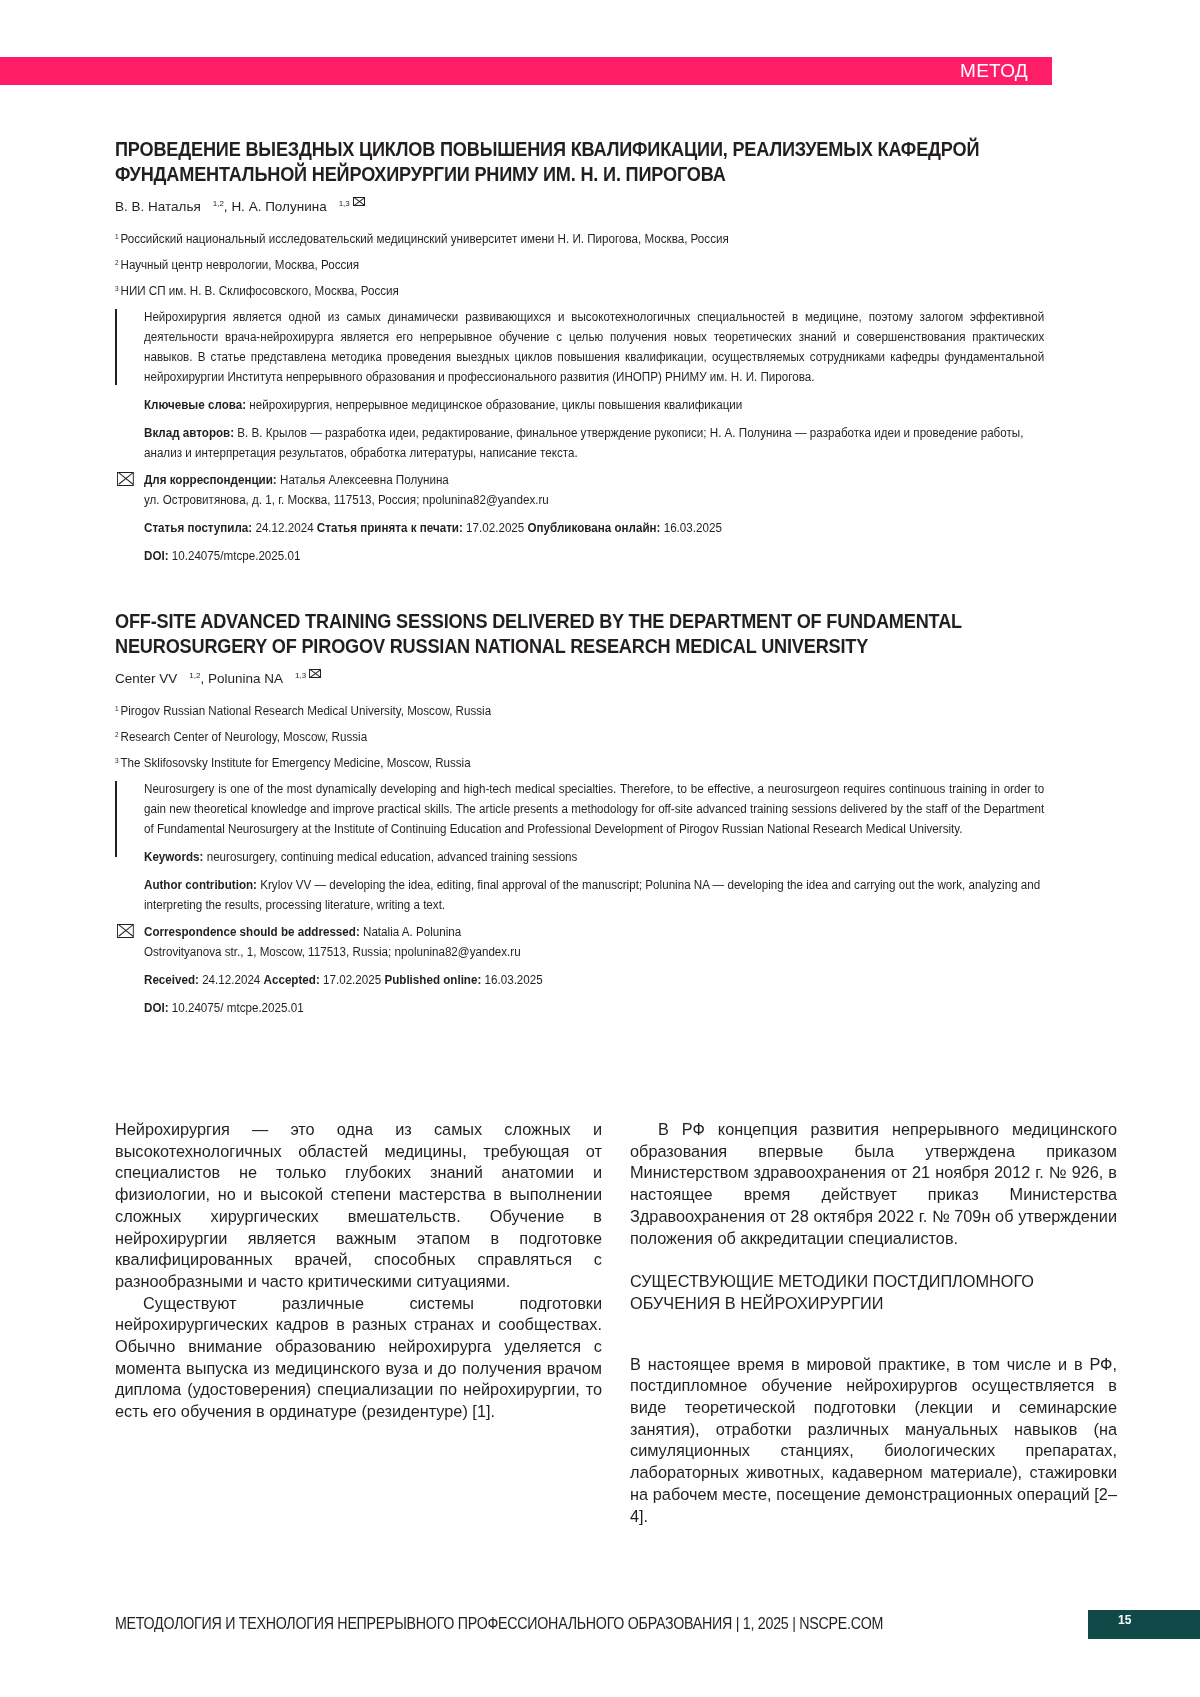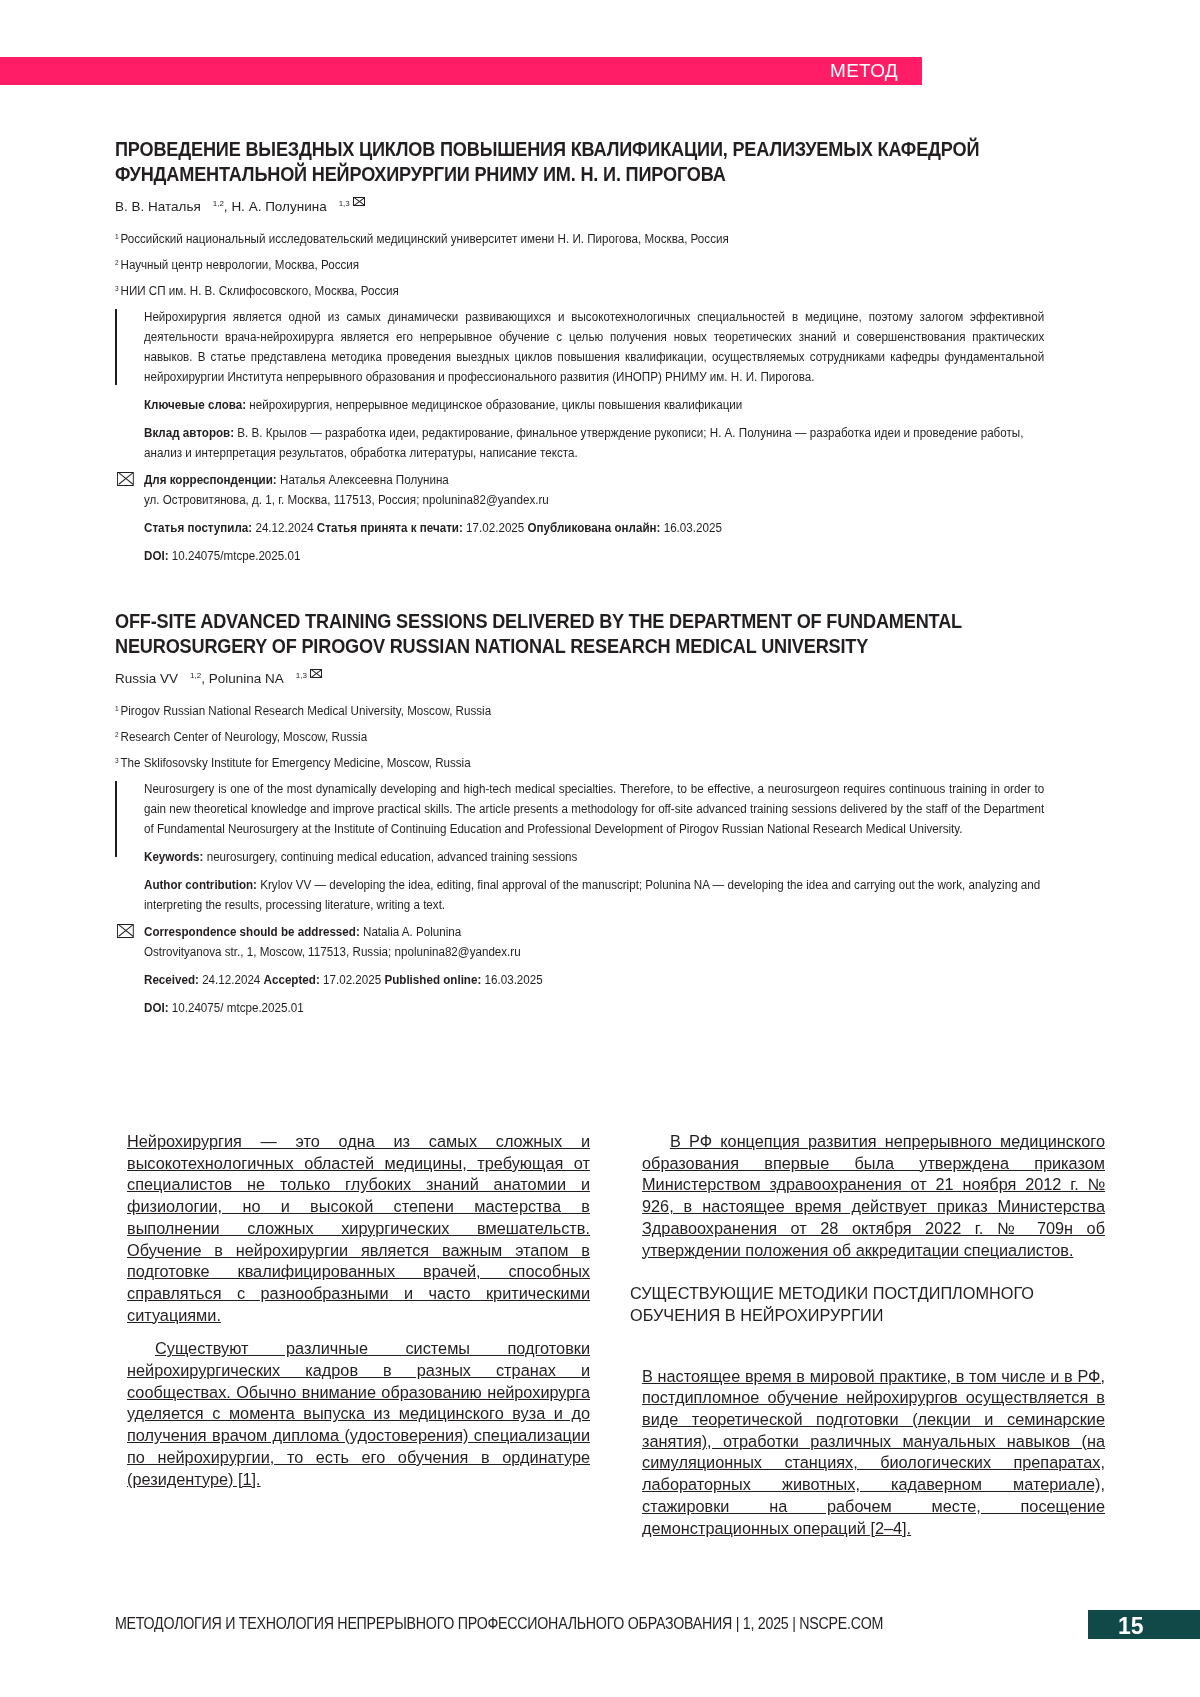--- a/index.html
+++ b/index.html
@@ -1,19 +1,19 @@
 <!DOCTYPE html>
 <html><head>
 <meta charset="utf-8">
 <style>
   * { margin: 0; padding: 0; box-sizing: border-box; }
   html, body { width: 1200px; height: 1697px; background: #ffffff; }
   body { position: relative; font-family: "Liberation Sans", sans-serif; color: #231f20; overflow: hidden; }
 
-  .top-band { position: absolute; left: 0; top: 57px; width: 922px; height: 28px; background: #ff1d68; }
+  .top-band { position: absolute; left: 0; top: 57px; width: 1052px; height: 28px; background: #ff1d68; }
   .top-band .label { position: absolute; right: 24px; top: 3px; color: #ffffff; font-size: 19px; letter-spacing: 0.3px; }
 
   .section { position: absolute; left: 115px; width: 1000px; }
   .title { font-weight: bold; font-size: 19.5px; line-height: 25px; letter-spacing: -0.2px; transform: scaleX(0.93); transform-origin: left; width: 1080px; }
   .authors { margin-top: 7px; font-size: 13.5px; line-height: 20px; }
   .authors sup { font-size: 8px; vertical-align: 5px; padding-left: 12px; }
   .env-mini { display: inline-block; width: 12px; height: 9px; border: 1px solid #231f20; margin-left: 3px; position: relative; vertical-align: 5px; }
   .env-mini::before, .env-mini::after { content: ""; position: absolute; left: -1px; top: 3px; width: 13px; height: 1px; background: #231f20; }
   .env-mini::before { transform: rotate(36deg); }
   .env-mini::after { transform: rotate(-36deg); }
@@ -26,29 +26,29 @@
   .abstract { font-size: 12.5px; line-height: 20px; text-align: justify; transform: scaleX(0.93); transform-origin: left; width: 968px; }
   .meta-line { font-size: 12.5px; line-height: 20px; margin-top: 8px; transform: scaleX(0.93); transform-origin: left; width: 968px; }
   .meta-line b { font-weight: bold; }
   .corr { position: relative; margin-top: 7px; }
   .corr-icon { position: absolute; left: -29px; top: 2px; width: 18px; height: 14px; border: 1.3px solid #231f20; }
   .corr-icon::before, .corr-icon::after { content: ""; position: absolute; left: -1px; top: 5px; width: 19px; height: 1.3px; background: #231f20; }
   .corr-icon::before { transform: rotate(37deg); }
   .corr-icon::after { transform: rotate(-37deg); }
 
   .col { position: absolute; top: 1119px; width: 487px; font-size: 16.3px; line-height: 21.7px; text-align: justify; }
-  .col p { margin: 12px; text-decoration: underline; }
+  .col p { margin: 0; }
   .col .indent { text-indent: 28px; }
   .col-left { left: 115px; }
   .col-right { left: 630px; }
   .col h2 { font-weight: normal; font-size: 16.3px; line-height: 21.7px; margin-top: 22px; margin-bottom: 39px; text-align: left; }
 
   .footer-text { position: absolute; left: 115px; top: 1615px; font-size: 16px; letter-spacing: -0.3px; transform: scaleX(0.89); transform-origin: left; white-space: nowrap; }
   .page-box { position: absolute; left: 1088px; top: 1610px; width: 112px; height: 29px; background: #114948; }
-  .page-box span { position: absolute; left: 30px; top: 3px; color: #ffffff; font-weight: bold; font-size: 23px; }
+  .page-box span { position: absolute; left: 30px; top: 3px; color: #ffffff; font-weight: bold; font-size: 12px; }
 </style>
 </head>
 <body>
 
 <div class="top-band">
   <span class="label">МЕТОД</span>
 </div>
 
 <div class="section" style="top:137px;">
   <div class="title">
@@ -77,21 +77,21 @@
     <div class="meta-line"><b>DOI:</b><span> 10.24075/mtcpe.2025.01</span></div>
   </div>
 </div>
 
 <div class="section" style="top:609px;">
   <div class="title">
     <div>OFF-SITE ADVANCED TRAINING SESSIONS DELIVERED BY THE DEPARTMENT OF FUNDAMENTAL</div>
     <div>NEUROSURGERY OF PIROGOV RUSSIAN NATIONAL RESEARCH MEDICAL UNIVERSITY</div>
   </div>
   <div class="authors">
-    <span>Russia VV</span><sup>1,2</sup>, <span>Polunina NA</span><sup>1,3</sup><span class="env-mini"></span>
+    <span>Center VV</span><sup>1,2</sup>, <span>Polunina NA</span><sup>1,3</sup><span class="env-mini"></span>
   </div>
   <div class="affils">
     <div class="affil"><sup>1</sup><span>Pirogov Russian National Research Medical University, Moscow, Russia</span></div>
     <div class="affil"><sup>2</sup><span>Research Center of Neurology, Moscow, Russia</span></div>
     <div class="affil"><sup>3</sup><span>The Sklifosovsky Institute for Emergency Medicine, Moscow, Russia</span></div>
   </div>
   <div class="abstract-block">
     <div class="abstract-bar"></div>
     <div class="abstract">Neurosurgery is one of the most dynamically developing and high-tech medical specialties. Therefore, to be effective, a neurosurgeon requires continuous training in order to gain new theoretical knowledge and improve practical skills. The article presents a methodology for off-site advanced training sessions delivered by the staff of the Department of Fundamental Neurosurgery at the Institute of Continuing Education and Professional Development of Pirogov Russian National Research Medical University.</div>
     <div class="meta-line"><b>Keywords:</b><span> neurosurgery, continuing medical education, advanced training sessions</span></div>

